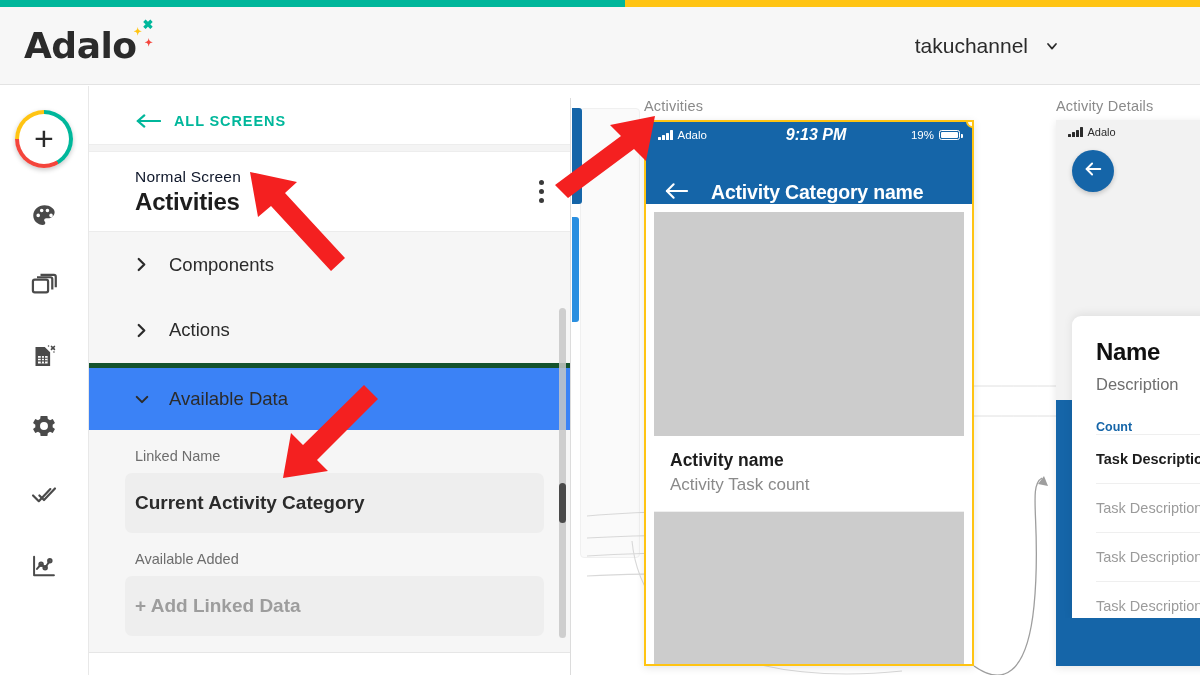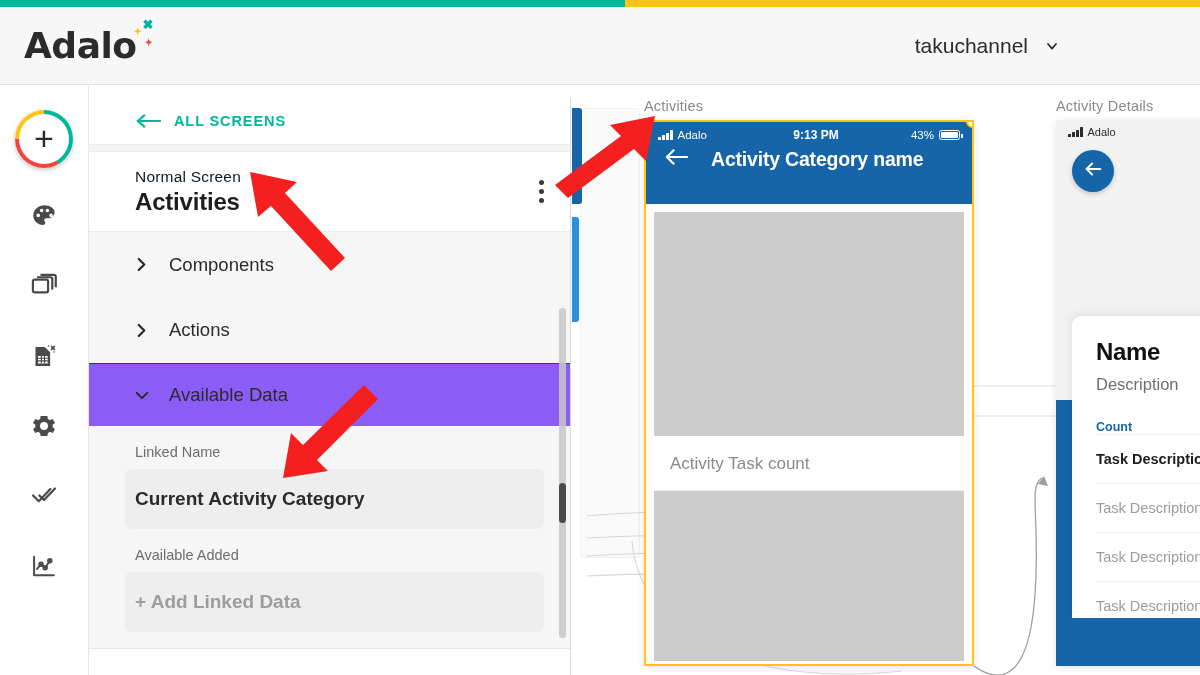--- a/index.html
+++ b/index.html
@@ -96,21 +96,21 @@
 
   .accordion { background:#f6f6f6; }
   .acc-row {
     height:66px; display:flex; align-items:center; gap:20px; padding-left:46px;
     cursor:pointer;
   }
   .acc-row.first { border-top:1px solid #ececec; }
   .acc-label { font-size:18.5px; color:#2b2b2b; }
   .caret { width:14px; height:14px; color:#2b2b2b; display:flex; align-items:center; }
 
-  .avail-wrap { background:#8b5cf6; border-top:1px solid #14532d; }
+  .avail-wrap { background:#3b82f6; border-top:5px solid #14532d; }
   .avail-row {
     height:62px; display:flex; align-items:center; gap:20px; padding-left:46px; cursor:pointer;
   }
   .data-section { background:#f6f6f6; padding:0 26px 0 36px; }
   .group-label { font-size:14.5px; color:#6d6d6d; padding:18px 0 9px 10px; }
   .data-chip {
     background:#eeeeee; border-radius:7px; height:60px;
     display:flex; align-items:center; padding-left:10px;
     font-size:19px; color:#2b2b2b; cursor:pointer;font-weight:bold;
   }
@@ -159,28 +159,28 @@
   .statusbar {
     height:26px; background:#1565a8; color:#ffffff; display:flex; align-items:center;
     padding:0 12px; font-size:11.5px; position:relative;
   }
   .sb-left { display:flex; align-items:center; gap:5px; }
   .bars { display:flex; align-items:flex-end; gap:1.5px; height:10px; }
   .bars i { width:2.5px; background:#fff; display:block; border-radius:.5px; }
   .bars i:nth-child(1){height:3px;} .bars i:nth-child(2){height:5px;}
   .bars i:nth-child(3){height:7.5px;} .bars i:nth-child(4){height:10px;}
   .sb-carrier { font-size:11.5px; }
-  .sb-time { position:absolute; left:14px; right:0; text-align:center; font-size:12px; font-weight:600; }
+  .sb-time { position:absolute; left:14px; right:0; text-align:center; font-size:16px; font-weight:600;font-style:italic; }
   .sb-right { margin-left:auto; display:flex; align-items:center; gap:5px; font-size:11.5px; z-index:2; }
   .batt { width:21px; height:10px; border:1.3px solid #fff; border-radius:2.5px; position:relative; }
   .batt::after { content:""; position:absolute; right:-3.5px; top:2.5px; width:2px; height:4px; background:#fff; border-radius:0 1px 1px 0; }
   .batt i { position:absolute; inset:1.3px; background:#fff; border-radius:1px; display:block; }
 
   .appbar {
-    height:56px; background:#1565a8; color:#ffffff; display:flex; align-items:flex-start;
+    height:56px; background:#1565a8; color:#ffffff; display:flex; align-items:flex-end;
     padding-left:18px; gap:22px;
   }
   .appbar-title { font-size:19.5px; font-weight:700; letter-spacing:-.2px; }
 
   .body-area { background:#ffffff; padding:8px; }
   .img-block { background:#cccccc; width:100%; }
   .img-block.one { height:224px; }
   .img-block.two { height:170px; margin-top:0; }
   .list-card {
     background:#ffffff; padding:14px 16px 16px 16px;
@@ -409,40 +409,41 @@
             <span class="bars">
                 <i></i>
                 <i></i>
                 <i></i>
                 <i></i>
               </span>
             <span class="sb-carrier">Adalo</span>
           </span>
           <span class="sb-time">9:13 PM</span>
           <span class="sb-right">
-            <span>43%</span>
+            <span>19%</span>
             <span class="batt">
                 <i></i>
               </span>
           </span>
         </div>
 
         <div class="appbar">
           <span>
             <svg width="25" height="18" viewBox="0 0 26 18" fill="none" stroke="#ffffff" stroke-width="2.2" stroke-linecap="round" stroke-linejoin="round">
               <line x1="24" y1="9" x2="3" y2="9"></line>
                 <polyline points="10,2 3,9 10,16"></polyline>
             </svg>
           </span>
           <span class="appbar-title">Activity Category name</span>
         </div>
 
         <div class="body-area">
           <div class="img-block one"></div>
           <div class="list-card">
+            <div class="list-title">Activity name</div>
             <div class="list-sub">Activity Task count</div>
           </div>
           <div class="img-block two"></div>
         </div>
       </div>
     </div>
 
     <div class="artboard phone-det">
       <div class="artboard-label">Activity Details</div>
       <div class="device">

